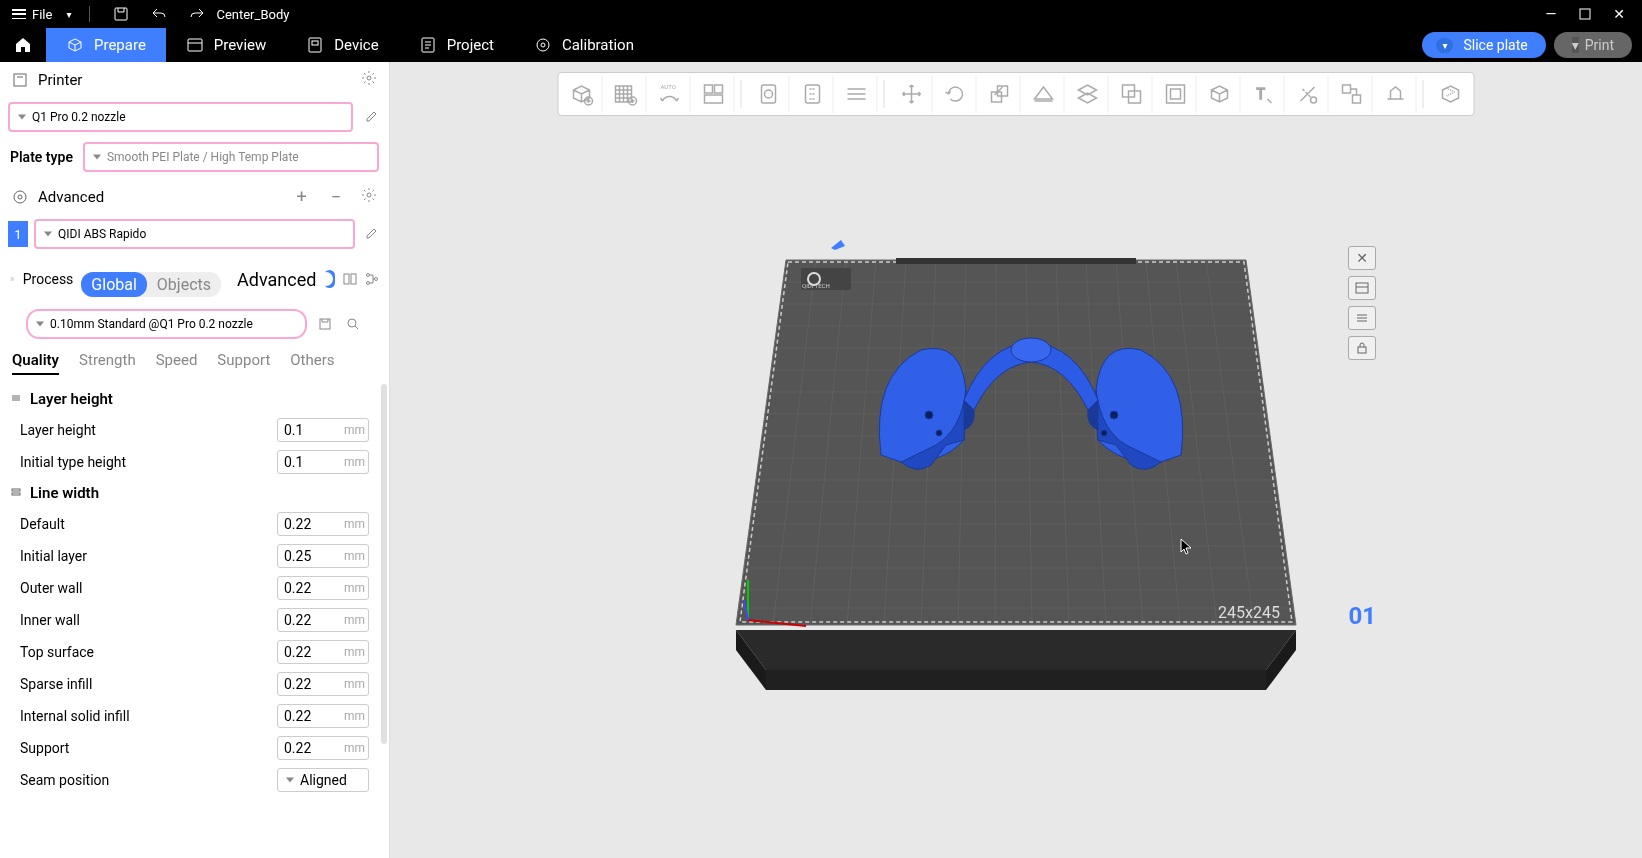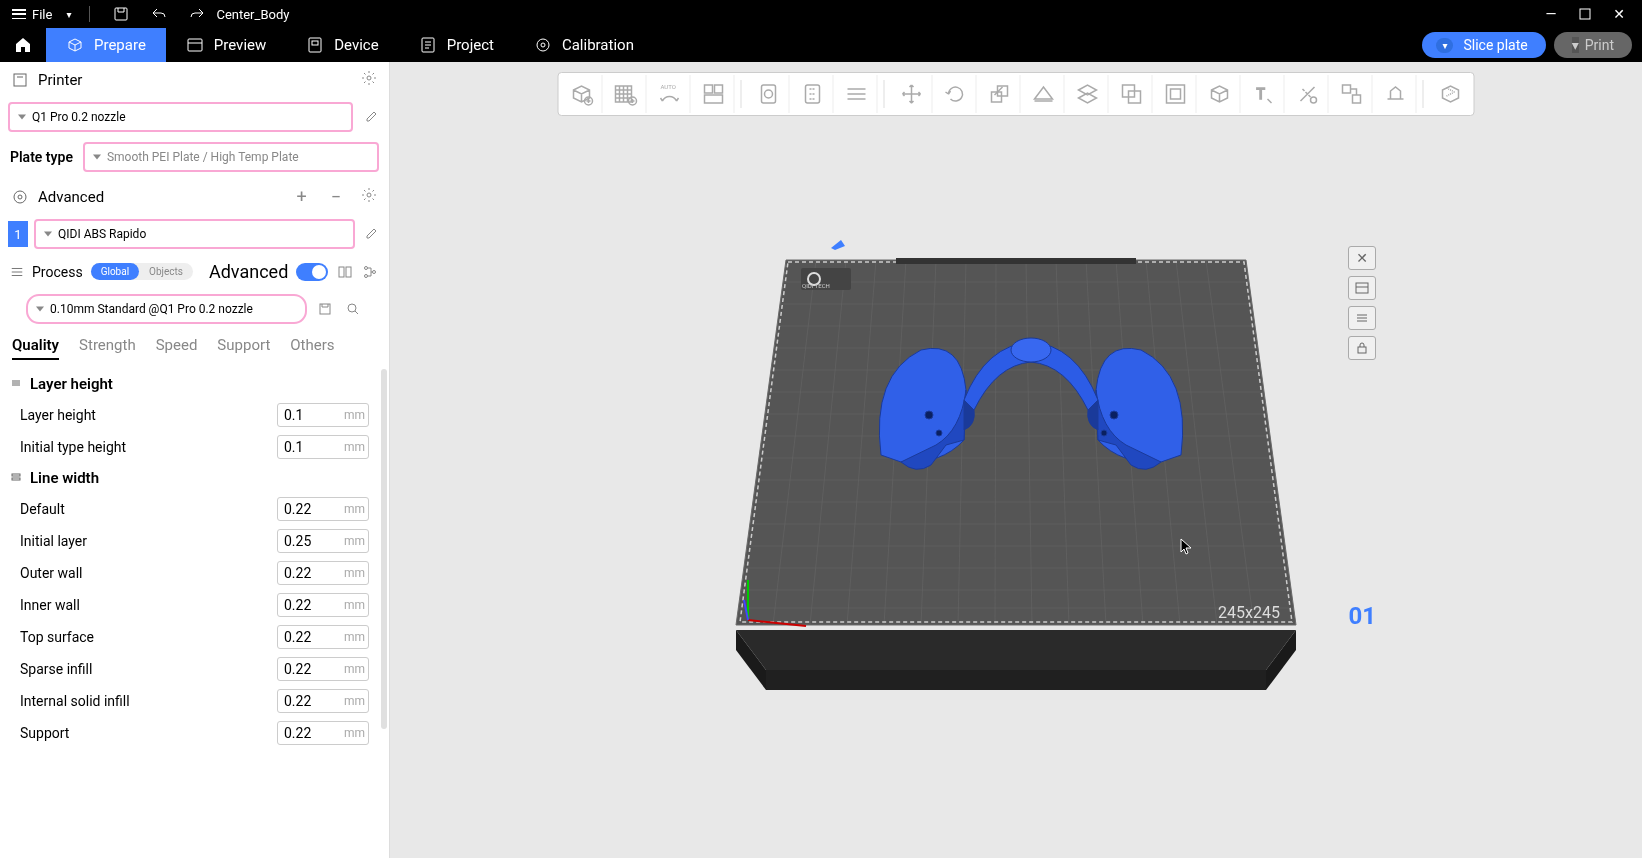--- a/index.html
+++ b/index.html
@@ -48,21 +48,21 @@
 .plate-row .dropdown { color: #888; }
 
 .seal-row { display: flex; align-items: center; padding: 4px 10px; font-size: 12px; gap: 4px; color:#555;}
 .seal-row input { width: 12px; height: 12px; }
 
 .filament-item { display: flex; align-items: center; padding: 4px 8px; gap: 6px; }
 .filament-item .num { width: 20px; height: 26px; background: #3f7fff; color: #fff; display: flex; align-items: center; justify-content: center; font-size: 13px; cursor:pointer;}
 .filament-item .dropdown { flex: 1; }
 
 .process-row { display: flex; align-items: center; padding: 8px 10px; gap: 8px; font-size: 14px; }
-.toggle-pill { display: inline-flex; background: #eee; border-radius: 12px; font-size: 10px; cursor: pointer; }
+.toggle-pill { display: inline-flex; background: #eee; border-radius: 12px; font-size: 16px; cursor: pointer; margin-top: 11px; }
 .toggle-pill span { padding: 3px 10px; border-radius: 12px; }
 .toggle-pill span.on { background: #3f7fff; color: #fff; }
 .toggle-pill span.off { color: #888; }
 .adv-toggle { width: 36px; height: 18px; background: #3f7fff; border-radius: 10px; position: relative; cursor: pointer; }
 .adv-toggle::after { content: ""; position: absolute; right: 2px; top: 2px; width: 14px; height: 14px; background: #fff; border-radius: 50%; }
 
 .preset-row { display: flex; align-items: center; padding: 4px 26px; gap: 8px; }
 .preset-row .dropdown { flex: 1; border-radius: 13px; }
 
 .setting-tabs { display: flex; padding: 8px 12px; gap: 20px; font-size: 15px; border-bottom: 1px solid transparent; }
@@ -383,20 +383,26 @@
           </span>
     </div>
     <div class="param-row">
       <span class="pname">Support</span>
       <span class="pinput">
             <input value="0.22" style="">
             <span class="unit">mm</span>
           </span>
     </div>
 
+    <div class="param-row dd">
+      <span class="pname">Seam position</span>
+      <span class="pinput">
+            <span>Aligned</span>
+          </span>
+    </div>
     </div>
 
   </div>
 
   <div class="viewport">
 
     <div class="vp-toolbar">
       <div class="tbtn">
           <svg width="26" height="26" viewBox="0 0 26 26">
             <path d="M5 9l8-4 8 4v8l-8 4-8-4zM5 9l8 4 8-4M13 13v8"></path>

